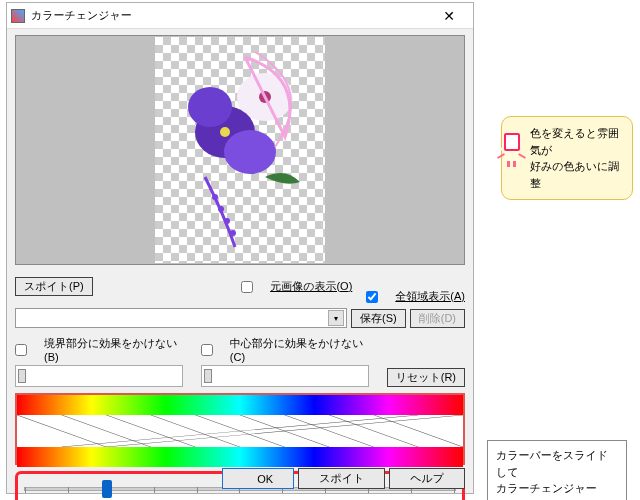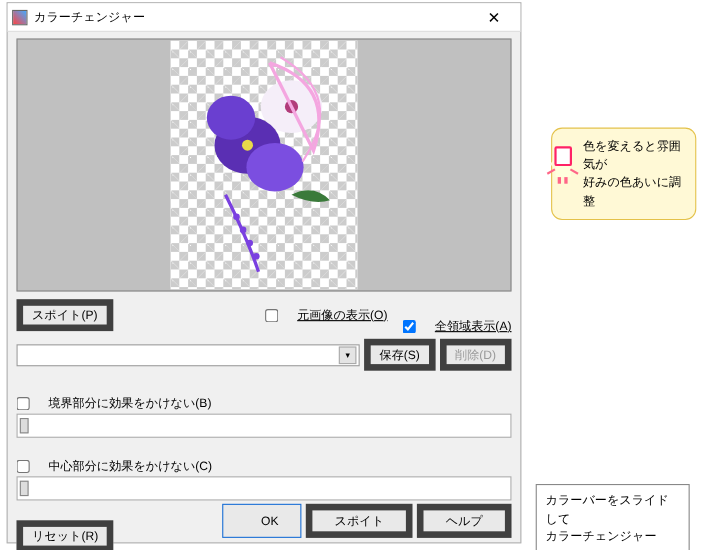--- a/index.html
+++ b/index.html
@@ -11,28 +11,28 @@
   .close-x { width: 40px; height: 24px; text-align: center; line-height: 24px; font-size: 14px; cursor: pointer; }
   .body { padding: 6px 8px; }
   .preview { width: 450px; height: 230px; border: 1px solid #888; background: #c0c0c0; position: relative; display:flex; justify-content:center; align-items:center;}
   .checker { width: 170px; height: 226px; background-image:
     linear-gradient(45deg,#ccc 25%,transparent 25%),
     linear-gradient(-45deg,#ccc 25%,transparent 25%),
     linear-gradient(45deg,transparent 75%,#ccc 75%),
     linear-gradient(-45deg,transparent 75%,#ccc 75%);
     background-size:16px 16px; background-position:0 0,0 8px,8px -8px,-8px 0; background-color:#fff; position: relative; }
   .flower { position:absolute; inset:0; }
-  .btn { background:#e9e9e9; border:6px solid #404040; padding:1px 8px; cursor:pointer; }
+  .btn { background:#e9e9e9; border:1px solid #404040; padding:1px 8px; cursor:pointer; }
   .btn[disabled]{ color:#9a9a9a; }
   .row { display:flex; align-items:center; margin-top:4px; gap:4px; }
   .chk { display:flex; align-items:center; gap:17px; }
   .chk input { width:12px; height:12px; }
   .dropdown { flex:1; height:20px; border:1px solid #999; background:#fff; display:flex; align-items:center; justify-content:flex-end; padding:0 2px;}
   .dropdown .arrow{ width:16px;height:16px;background:#e4e4e4;border:1px solid #aaa;display:flex;align-items:center;justify-content:center;font-size:8px;}
-  .group2 { display:flex; gap:18px; margin-top:22px;flex-direction:column;}
+  .group2 { display:flex; gap:18px; margin-top:8px;}
   .col { flex:1; }
   .mini-slider { height:22px; border:1px solid #aaa; background:#fff; position:relative; margin-top:2px;}
   .mini-slider .thumb{position:absolute;left:2px;top:3px;width:8px;height:14px;background:#ddd;border:1px solid #888;}
   .hue-area { margin-top:6px; border:2px solid #dd5555; border-radius:0; padding:0; height:72px; position:relative; background:#fff;}
   .hue-strip { height:20px; background: linear-gradient(to right, #f00,#ff0,#0f0,#0ff,#00f,#f0f,#f00); }
   .lines { height:32px; position:relative; background:#fff; overflow:hidden;}
   .lines svg{width:100%;height:100%;}
   .slider-box { margin-top:6px; border:3px solid #f23; border-radius:6px; padding:4px 6px; height:36px; display:flex; align-items:center;}
   .track { flex:1; height:4px; background:#d0d0d0; border:1px solid #aaa; position:relative;}
   .track .ticks{position:absolute;inset:0;display:flex;justify-content:space-between;}

